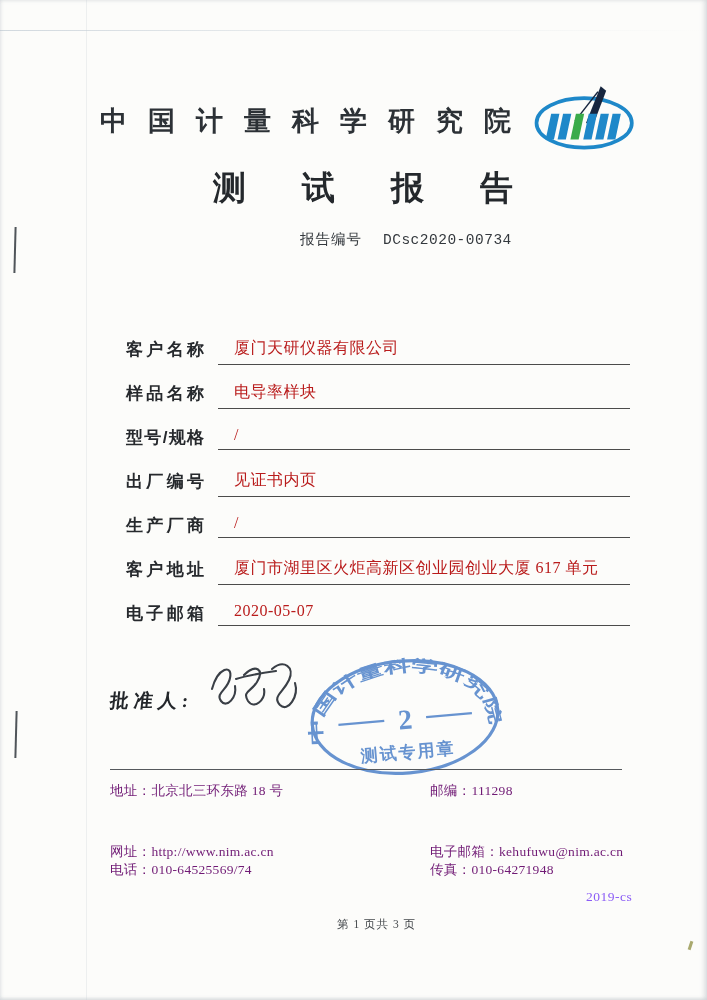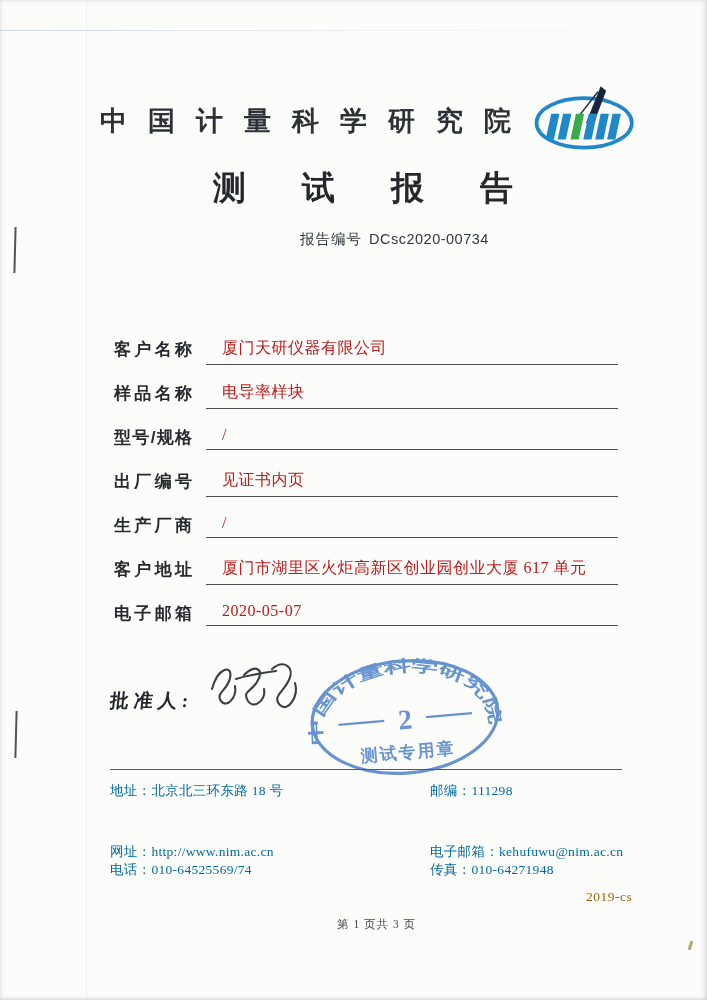--- a/index.html
+++ b/index.html
@@ -27,23 +27,23 @@
 
   .report-title{
     position:absolute;top:166px;left:213px;
     font-size:33px;font-weight:bold;letter-spacing:56px;white-space:nowrap;color:#24282c;
     font-family:"Liberation Sans","DejaVu Sans",sans-serif;
   }
   .report-no{
     position:absolute;top:230px;left:300px;
     font-size:14.5px;color:#33383d;letter-spacing:1px;white-space:nowrap;
   }
-  .report-no .num{margin-left:7px;letter-spacing:.5px;font-family:Liberation Sans, sans-serif;}
+  .report-no .num{margin-left:21px;letter-spacing:.5px;font-family:Liberation Mono, monospace;}
 
-  .field-row{position:absolute;left:0;width:581px;height:40px;}
+  .field-row{position:absolute;left:12px;width:581px;height:40px;}
   .field-label{
     position:absolute;left:114px;top:0;width:78px;display:inline-block;
     text-align:justify;text-align-last:justify;
     font-family:"Liberation Sans","DejaVu Sans",sans-serif;
     font-weight:bold;font-size:17px;color:#26292d;white-space:normal;
   }
   .field-value{
     position:absolute;left:206px;top:-2px;width:396px;padding:2px 0 5px 16px;
     border-bottom:1.2px solid #4b4b4b;
     font-size:16px;color:#b91c1c;white-space:nowrap;letter-spacing:.5px;
@@ -51,25 +51,25 @@
 
   .approver-label{
     position:absolute;top:688px;left:110px;
     font-size:19px;font-weight:bold;letter-spacing:5px;color:#23262a;
     transform:skewX(-6deg);
   }
   .signature{position:absolute;top:655px;left:206px;width:100px;height:72px;}
   .stamp{position:absolute;top:653px;left:306px;width:198px;height:128px;transform:rotate(-5deg);opacity:.92;}
 
   .footer-rule{position:absolute;top:769px;left:110px;width:512px;border-top:1.5px solid #55585c;}
-  .footer-item{position:absolute;font-size:13.5px;color:#0369a1;white-space:nowrap;letter-spacing:.3px;}
+  .footer-item{position:absolute;font-size:13.5px;color:#701a75;white-space:nowrap;letter-spacing:.3px;}
   .fi-left{left:110px;} .fi-right{left:430px;}
   .fr1{top:782px;} .fr2{top:813px;margin-top:48px;} .fr3{top:843px;}
 
-  .doc-code{position:absolute;top:889px;left:586px;font-size:13.5px;color:#a16207;letter-spacing:.5px;}
+  .doc-code{position:absolute;top:889px;left:586px;font-size:13.5px;color:#8b5cf6;letter-spacing:.5px;}
   .page-indicator{position:absolute;top:917px;left:337px;font-size:11.5px;color:#44484c;letter-spacing:1px;}
 </style>
 </head>
 <body>
 
 <div class="page">
 
   <div class="artifact top-faint-line"></div>
   <div class="artifact crease"></div>
   <div class="artifact edge-tick-1"></div>

